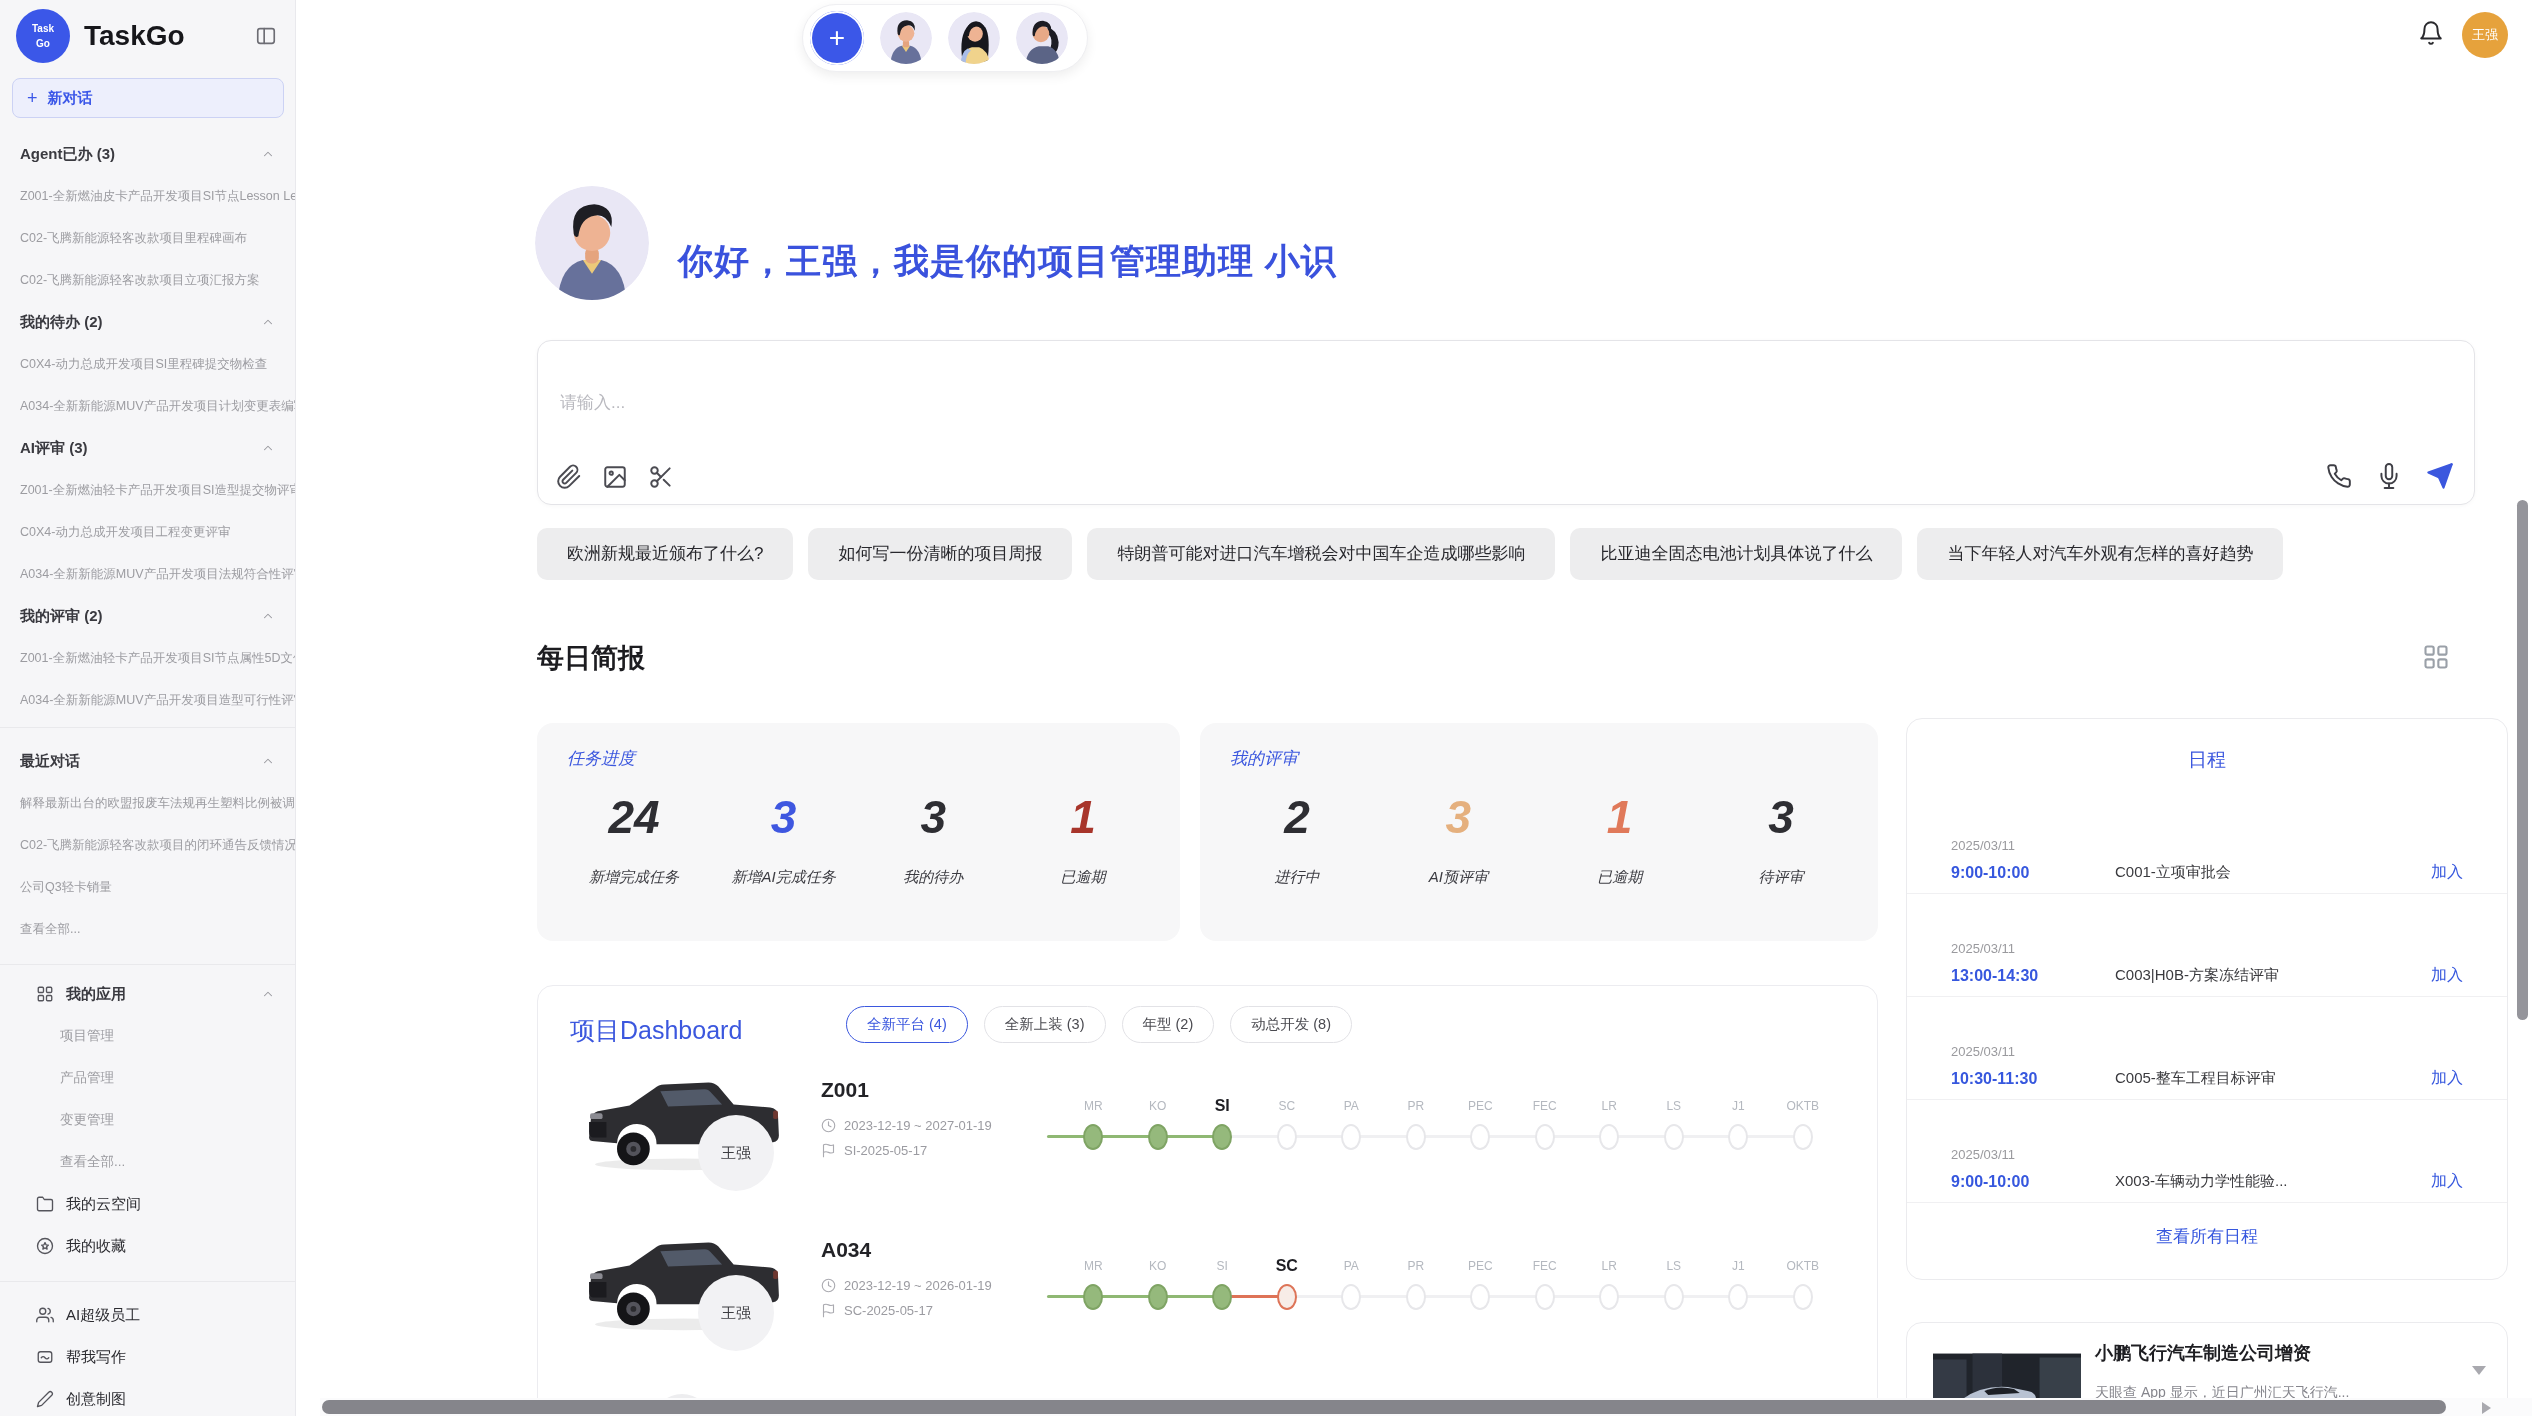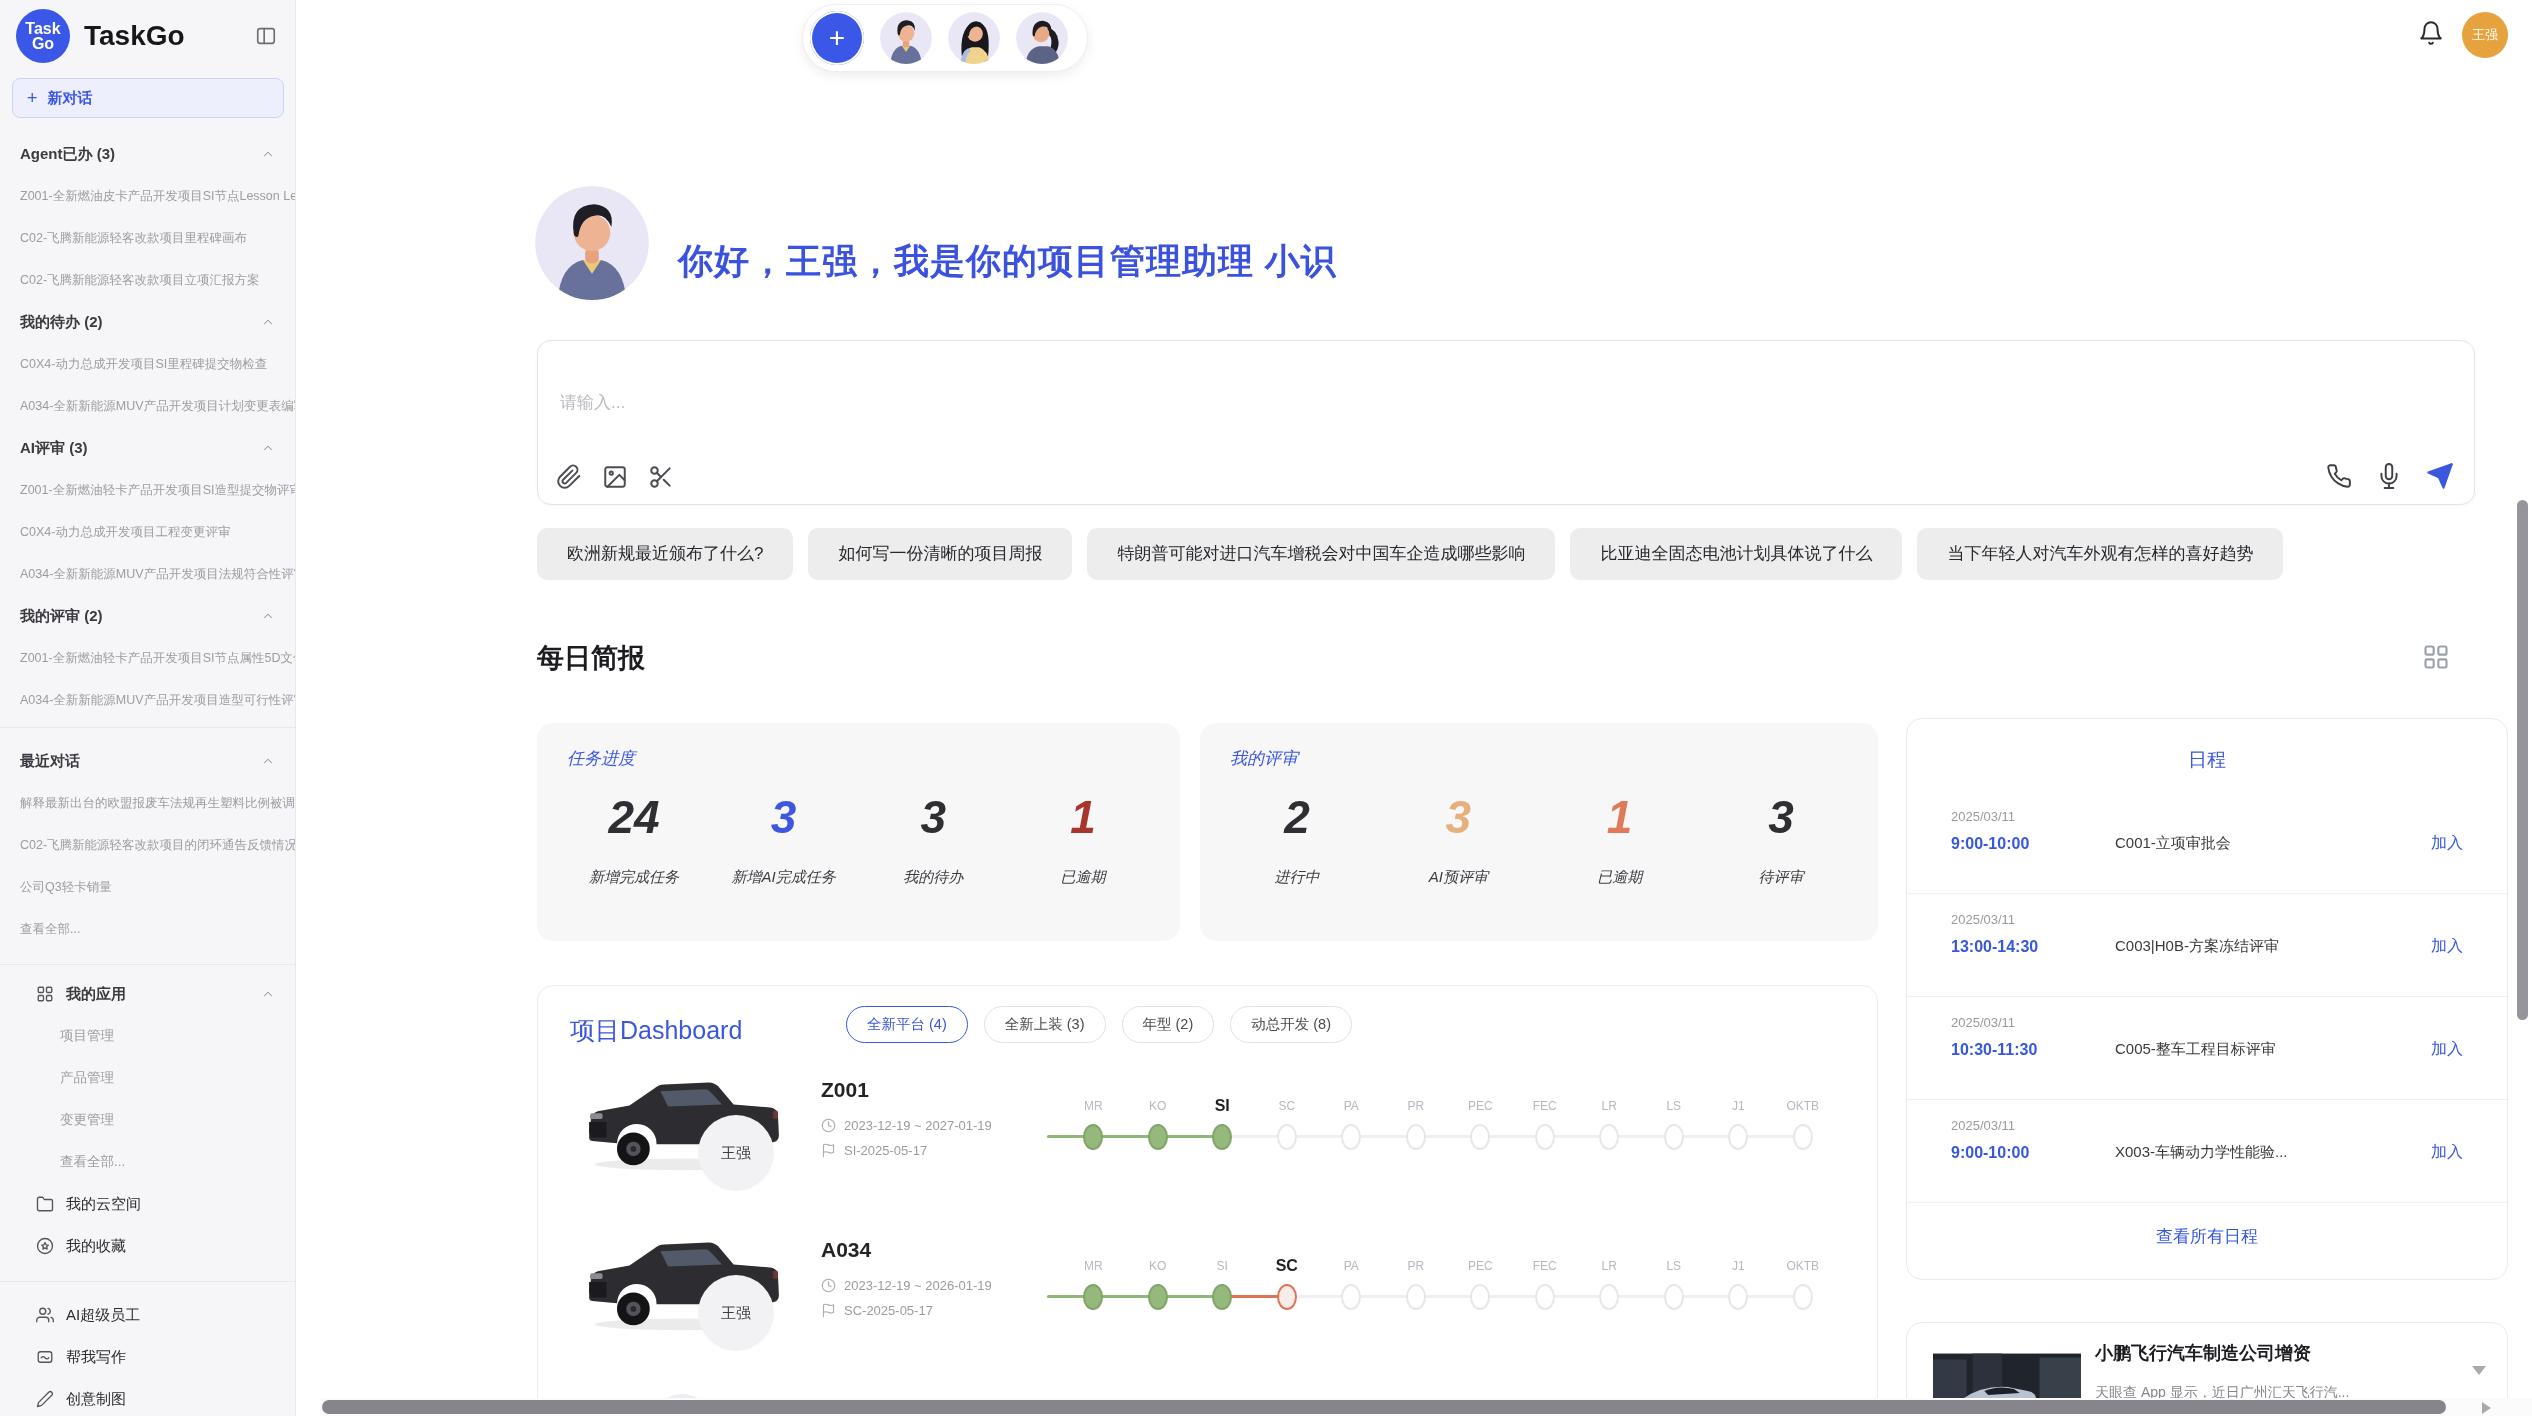--- a/index.html
+++ b/index.html
@@ -3,21 +3,21 @@
 <meta charset="utf-8">
 <style>
   * { margin:0; padding:0; box-sizing:border-box; font-family:"Liberation Sans","DejaVu Sans",sans-serif; }
   html,body { width:2532px; height:1416px; }
   body { position:relative; overflow:hidden; background:#ffffff; color:#2b2b30; }
   svg.icon { fill:none; stroke:currentColor; stroke-width:1.8; stroke-linecap:round; stroke-linejoin:round; display:block; }
 
   
   .sidebar { position:absolute; left:0; top:0; width:296px; height:1416px; background:#f6f6f8; border-right:1px solid #e9e9ed; overflow:hidden; }
   .logo-row { display:flex; align-items:center; height:64px; padding:8px 18px 0 16px; }
-  .logo-circle { width:54px; height:54px; border-radius:50%; background:#3b57e8; color:#fff; display:flex; flex-direction:column; align-items:center; justify-content:center; font-size:16px; line-height:15px; font-weight:600; flex:none; }
+  .logo-circle { width:54px; height:54px; border-radius:50%; background:#3b57e8; color:#fff; display:flex; flex-direction:column; align-items:center; justify-content:center; font-size:10px; line-height:15px; font-weight:600; flex:none; }
   .app-title { font-size:28px; font-weight:700; color:#17171b; margin-left:14px; flex:1; }
   .collapse-btn { color:#6d6d74; background:none; border:none; cursor:pointer; }
   .new-chat { margin:14px 12px 0 12px; width:272px; height:40px; border:1px solid #ccd2f4; background:#edeffc; border-radius:8px; display:flex; align-items:center; padding:0 14px; color:#3b57e8; font-size:15px; font-weight:600; cursor:pointer; }
   .new-chat .plus { font-size:18px; font-weight:400; margin-right:10px; }
   .side-list { margin-top:15px; }
   .side-header { display:flex; align-items:center; height:42px; padding:0 20px; font-size:15px; font-weight:600; color:#3a3a40; }
   .side-header .sp { flex:1; }
   .side-header .chev { color:#97979d; }
   .side-item { height:42px; line-height:42px; padding-left:20px; padding-right:2px; font-size:12.5px; color:#9c9ca1; white-space:nowrap; overflow:hidden; cursor:pointer; }
   .side-div { height:1px; background:#e9e9ec; }
@@ -85,21 +85,21 @@
   .ms-dot.risk { background:#f7ece7; border-color:#dd7458; }
   .ms-line { position:absolute; top:43px; left:-14px; height:3px; width:756px; background:#f0f0f2; border-radius:2px; z-index:0; }
   .ms-line-done { position:absolute; top:43px; left:-14px; height:3px; background:#8fb873; border-radius:2px; z-index:1; }
   .ms-line-risk { position:absolute; top:43px; height:3px; background:#de7357; z-index:1; }
   .next-row-hint { position:absolute; left:116px; top:408px; width:56px; height:50px; border-radius:50%; background:#ededef; }
 
   .sched-card { position:absolute; left:1610px; top:718px; width:602px; height:562px; border:1px solid #ebebee; border-radius:16px; background:#fff; }
   .sched-title { text-align:center; margin-top:28px; font-size:19px; color:#3b57de; }
   .sched-items { margin-top:18px; }
   .sched-item { height:103px; padding:18px 44px 0 44px; border-bottom:1px solid #f0f0f2; }
-  .sched-date { font-size:13px; color:#9a9a9e; margin-bottom:9px; }
+  .sched-date { font-size:13px; color:#9a9a9e; margin-bottom:9px;margin-top:29px; }
   .sched-main { display:flex; align-items:center; }
   .sched-time { width:152px; font-size:16px; font-weight:600; color:#3657de; flex:none; }
   .sched-name { flex:1; font-size:15px; color:#3a3a3e; margin-left:12px; white-space:nowrap; overflow:hidden; }
   .sched-join { font-size:16px; color:#3657de; cursor:pointer; }
   .sched-viewall { text-align:center; margin-top:22px; font-size:17px; color:#3657de; cursor:pointer; }
 
   .news-card { position:absolute; left:1610px; top:1322px; width:602px; height:170px; border:1px solid #ebebee; border-radius:16px; background:#fff; overflow:hidden; }
   .news-img { position:absolute; left:26px; top:12px; width:148px; height:120px; border-radius:10px; overflow:hidden; }
   .news-title { position:absolute; left:188px; top:18px; font-size:18px; font-weight:700; color:#1e1e22; }
   .news-body { position:absolute; left:188px; top:58px; width:390px; font-size:14px; color:#85858c; line-height:22px; }

